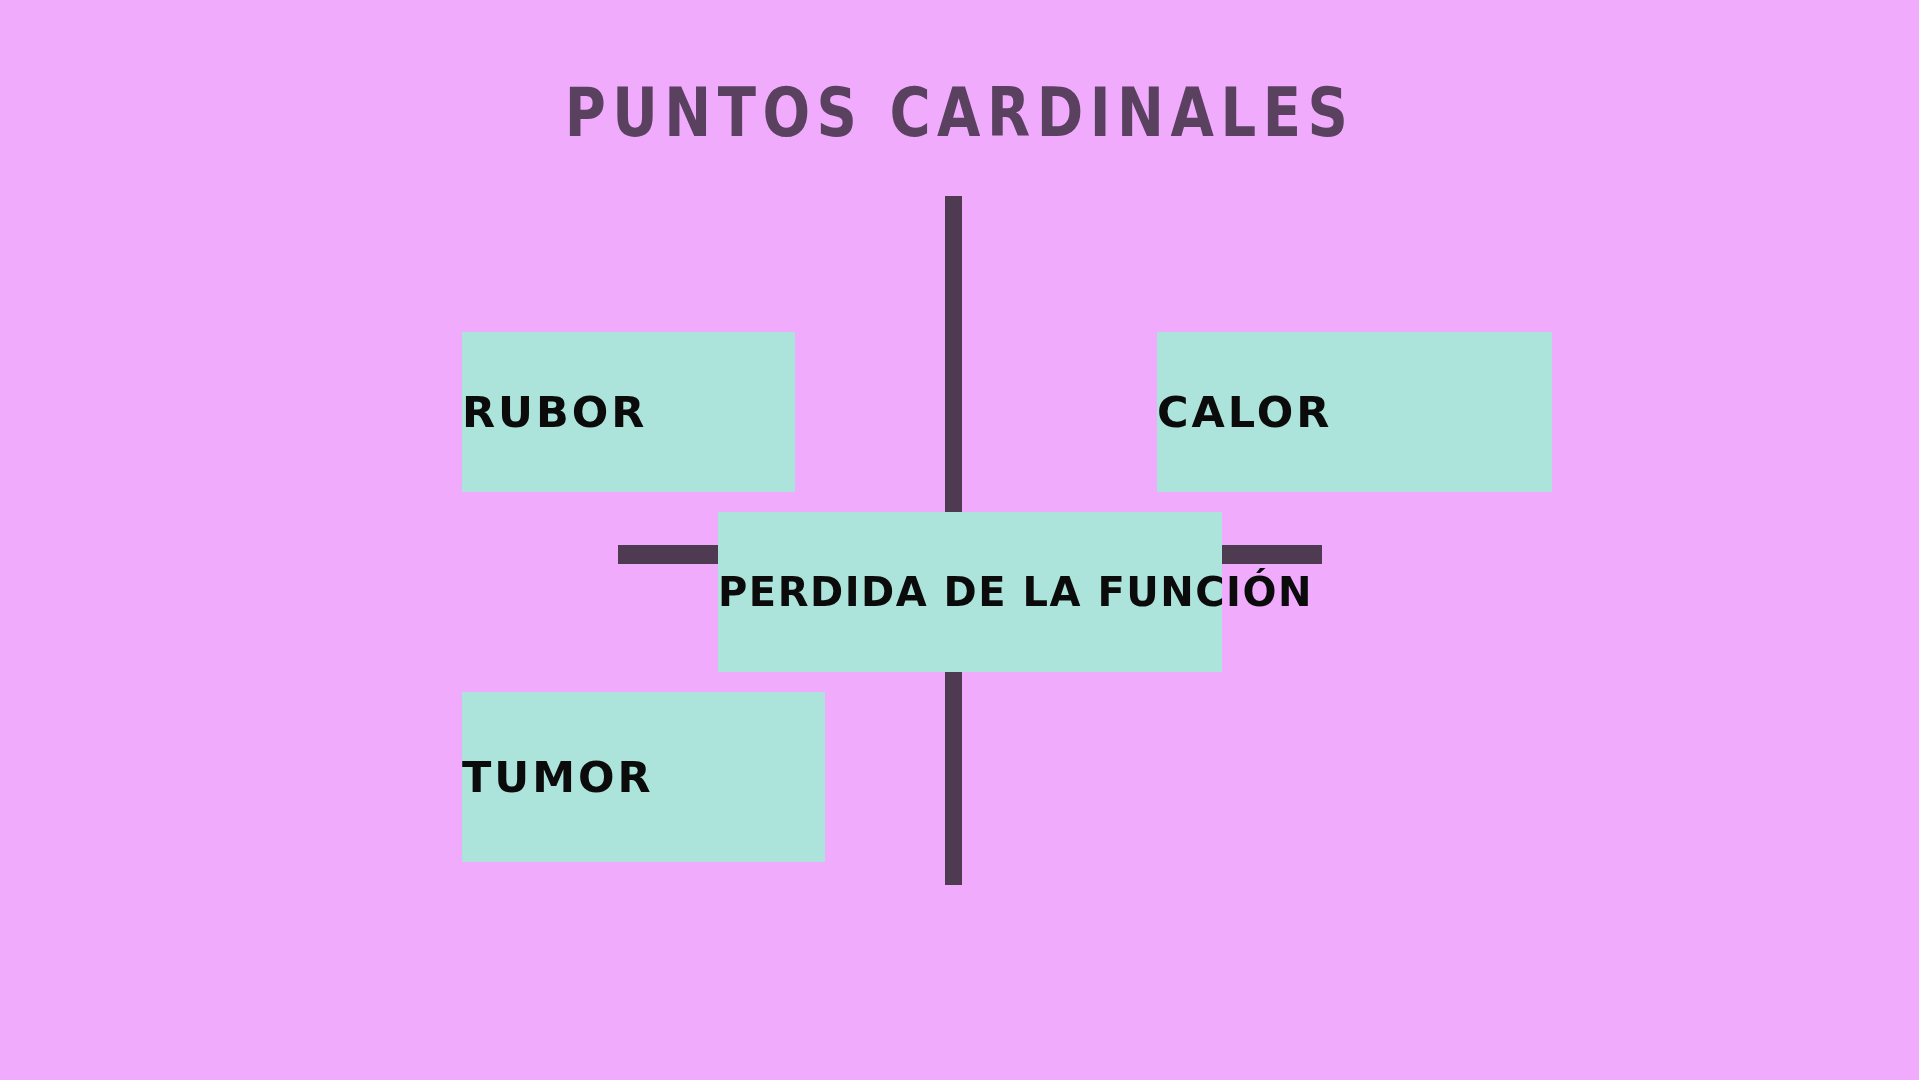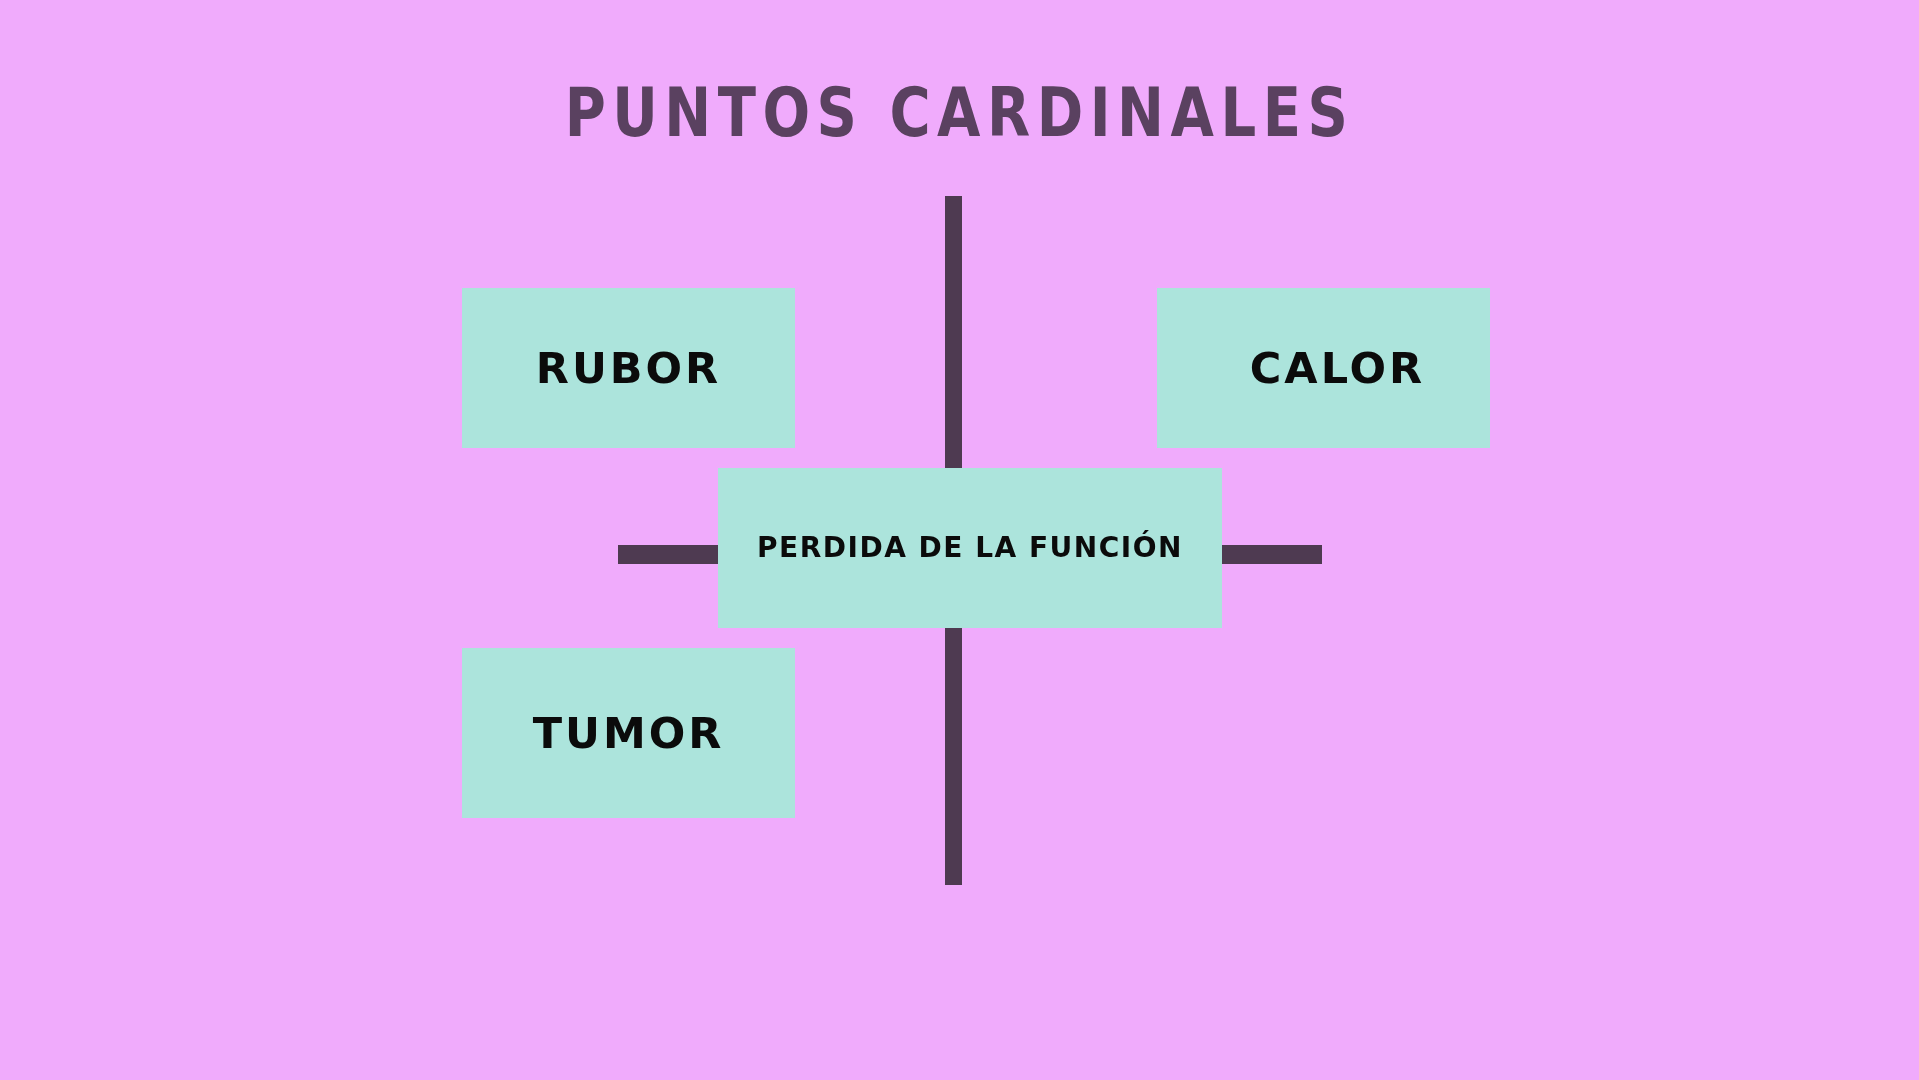--- a/index.html
+++ b/index.html
@@ -62,47 +62,47 @@
     width: 117px;
     height: 19px;
   }
 
   
   .node-box {
     position: absolute;
     background: #ace4dc;
     display: flex;
     align-items: center;
-    justify-content: center;
     box-sizing: border-box;
+    margin-top: 44px;
   }
   .node-label {
     color: #0b0b0b;
     font-family: "DejaVu Sans", sans-serif;
     font-weight: 700;
     text-align: center;
     white-space: nowrap;
     line-height: 1;
   }
 
   #box-rubor   { left: 462px;  top: 288px; width: 333px; height: 160px; }
-  #box-calor   { left: 1157px; top: 288px; width: 333px; height: 160px; padding-left: 28px; }
-  #box-tumor   { left: 462px;  top: 648px; width: 333px; height: 170px; }
+  #box-calor   { left: 1157px; top: 288px; width: 395px; height: 160px; }
+  #box-tumor   { left: 462px;  top: 648px; width: 363px; height: 170px; }
   #box-dolor   { left: 1157px; top: 648px; width: 333px; height: 170px; }
   #box-center  { left: 718px;  top: 468px; width: 504px; height: 160px; z-index: 5; }
 
   #box-rubor  .node-label,
   #box-calor  .node-label,
   #box-tumor  .node-label,
   #box-dolor  .node-label {
     font-size: 43px;
     letter-spacing: 3px;
   }
   #box-center .node-label {
-    font-size: 28px;
+    font-size: 40px;
     letter-spacing: 1.5px;
   }
 </style>
 </head>
 <body>
 
 <div id="canvas">
 
   <div id="diagram-title">PUNTOS CARDINALES</div>
 

